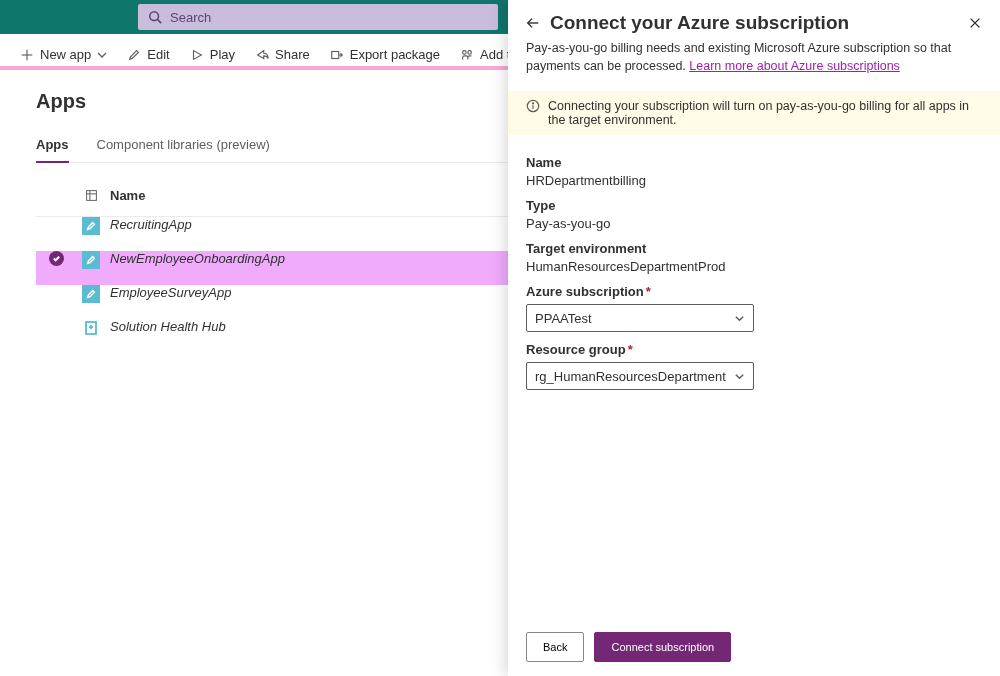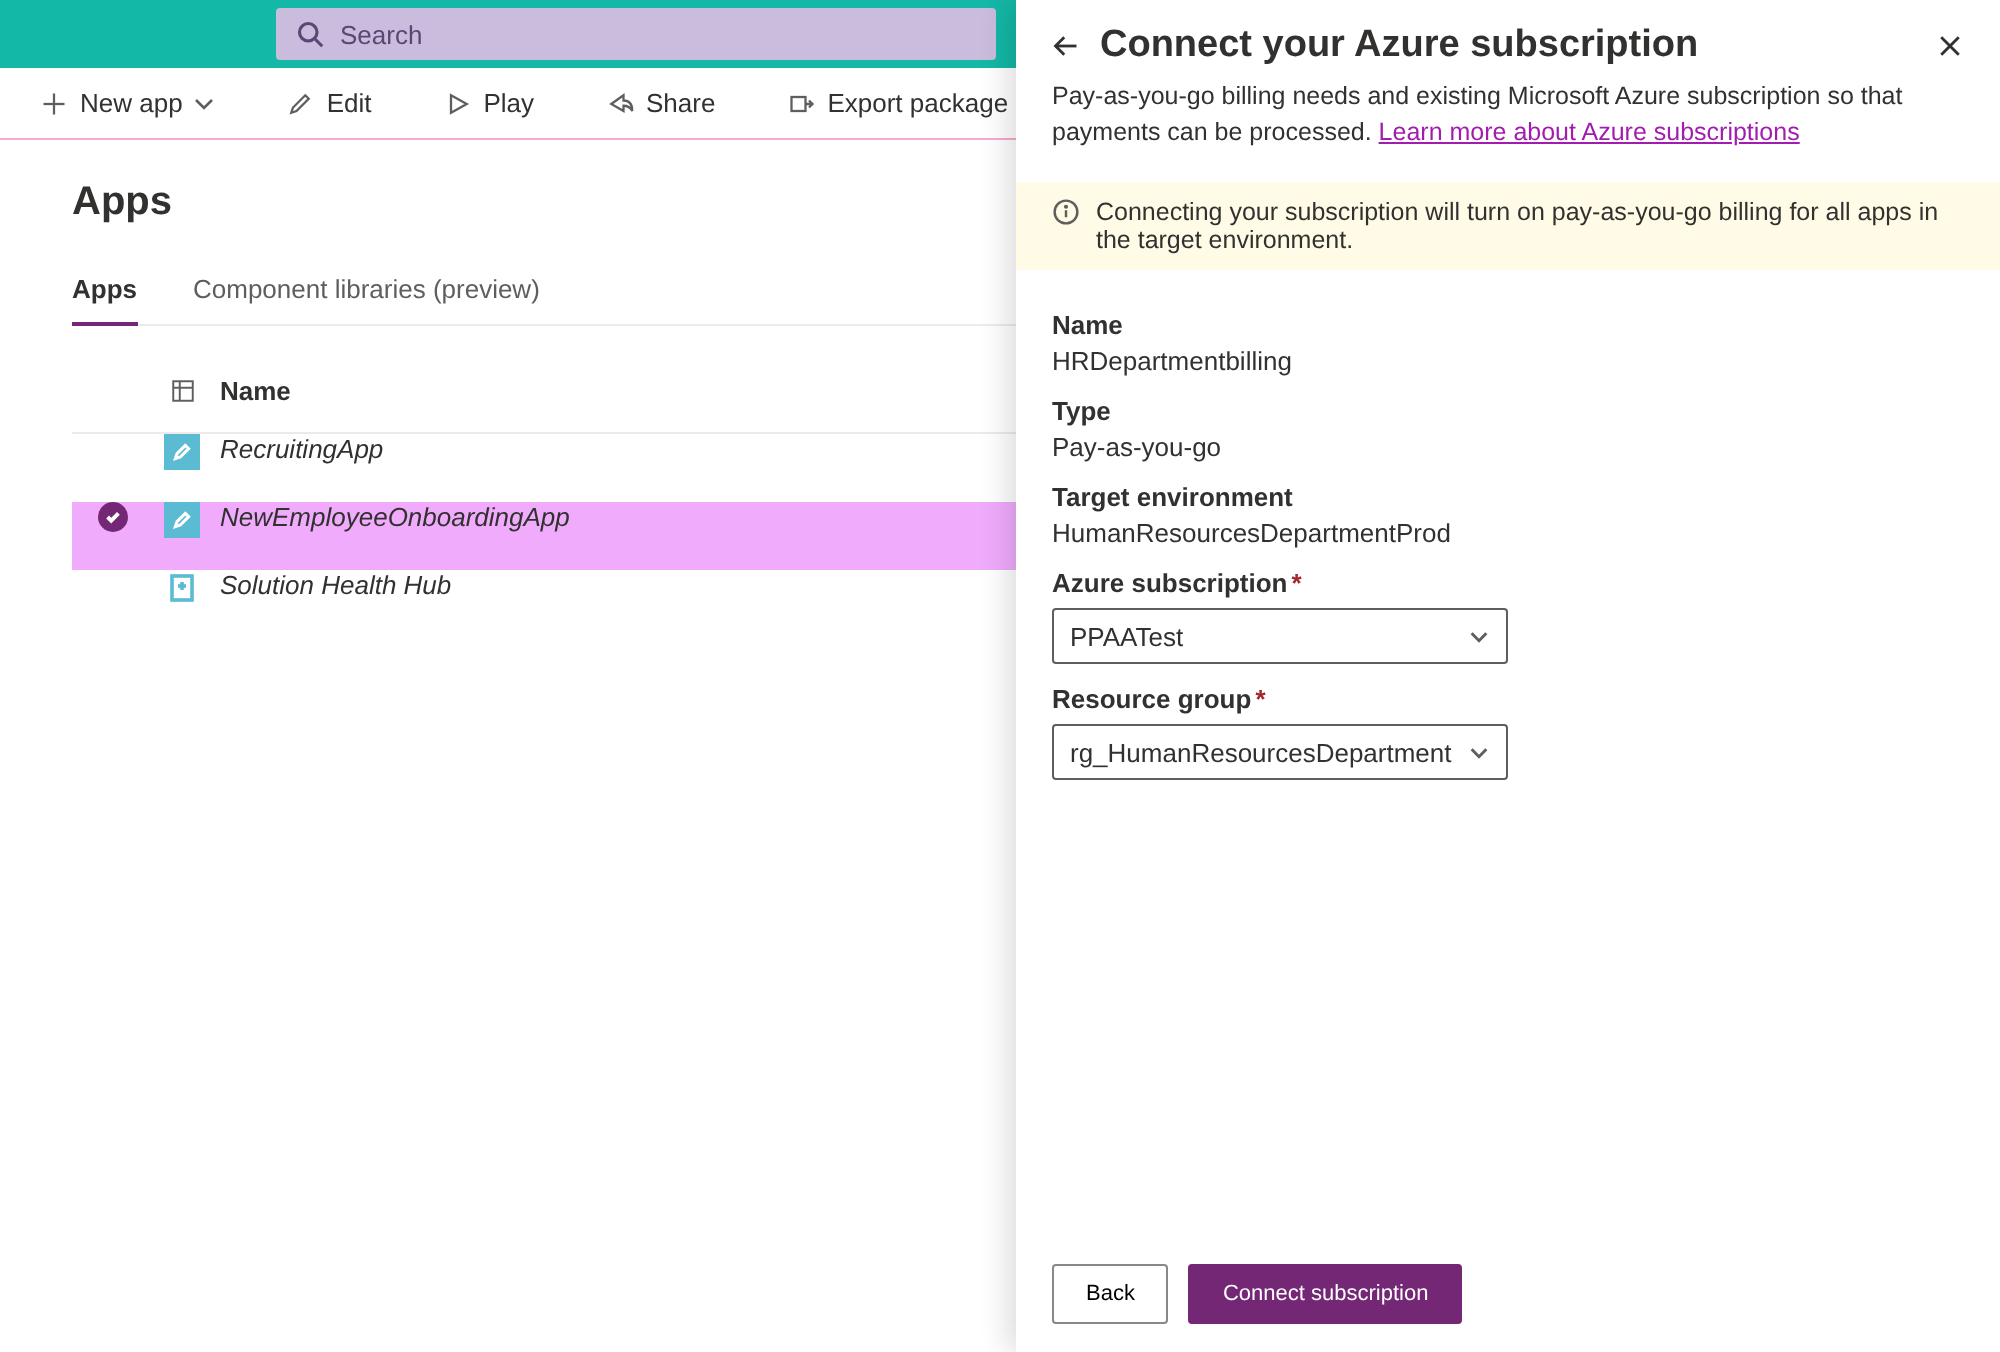--- a/index.html
+++ b/index.html
@@ -1,25 +1,25 @@
 <!DOCTYPE html>
 <html><head>
 <meta charset="utf-8">
 <style>
 * { box-sizing: border-box; margin: 0; padding: 0; font-family: "Segoe UI", -apple-system, sans-serif; }
 body { width: 1000px; height: 676px; overflow: hidden; background: #fff; color: #323130; font-size: 14px; position: relative; }
 
-.topbar { height: 34px; background: #14b8a6; display: flex; align-items: center; padding: 0 8px; }
+.topbar { height: 34px; background: #0f766e; display: flex; align-items: center; padding: 0 8px; }
 .topbar-left { width: 130px; }
 .searchbox { width: 360px; height: 26px; background: #cabcdc; display: flex; align-items: center; padding: 0 10px; border-radius: 2px; }
 .searchbox svg { width: 14px; height: 14px; fill: none; stroke: #5b4773; stroke-width: 1.8; margin-right: 8px; }
 .searchbox input { flex: 1; border: none; background: transparent; outline: none; font-size: 13px; color: #3a2c4a; }
 .searchbox input::placeholder { color: #5b4773; }
 
-.cmdbar { height: 36px; background: #fff; border-bottom: 1px solid #f9a8d4; display: flex; align-items: center; padding: 0 12px; gap: 20px; }
+.cmdbar { height: 36px; background: #fff; border-bottom: 4px solid #f9a8d4; display: flex; align-items: flex-end; padding: 0 12px; gap: 4px; }
 .cmd-item { display: flex; align-items: center; gap: 6px; padding: 4px 8px; font-size: 13px; color: #323130; cursor: pointer; }
 .cmd-item svg { width: 14px; height: 14px; fill: none; stroke: #605e5c; stroke-width: 1.3; }
 .chev-down { width: 10px !important; height: 10px !important; }
 
 .content { padding: 20px 24px 0 36px; }
 .page-title { font-size: 20px; font-weight: 600; margin-bottom: 18px; }
 .tabs { display: flex; gap: 28px; border-bottom: 1px solid #edebe9; margin-bottom: 12px; }
 .tab { font-size: 13px; padding: 6px 0 10px; color: #605e5c; cursor: pointer; position: relative; }
 .tab.active { color: #323130; font-weight: 600; }
 .tab.active::after { content: ""; position: absolute; left: 0; right: 0; bottom: -1px; height: 2px; background: #742774; }
@@ -182,20 +182,35 @@
           </div>
         </div>
         <div class="col-icon">
           <div class="app-tile">
             <svg viewBox="0 0 12 12">
               <path d="M2 10l1-3 5-5 2 2-5 5-3 1z"></path>
             </svg>
           </div>
         </div>
         <div class="col-name">NewEmployeeOnboardingApp</div>
+        <div class="col-more">
+          <span class="more-btn">⋯</span>
+        </div>
+        <div class="col-mod mod-text">1 wk ago</div>
+      </div>
+      <div class="row">
+        <div class="col-sel"></div>
+        <div class="col-icon">
+          <div class="app-tile">
+            <svg viewBox="0 0 12 12">
+              <path d="M2 10l1-3 5-5 2 2-5 5-3 1z"></path>
+            </svg>
+          </div>
+        </div>
+        <div class="col-name">EmployeeSurveyApp</div>
         <div class="col-more">
           <span class="more-btn">⋯</span>
         </div>
         <div class="col-mod mod-text">1 wk ago</div>
       </div>
       <div class="row">
         <div class="col-sel"></div>
         <div class="col-icon">
           <div class="app-tile health">
             <svg viewBox="0 0 16 16">

